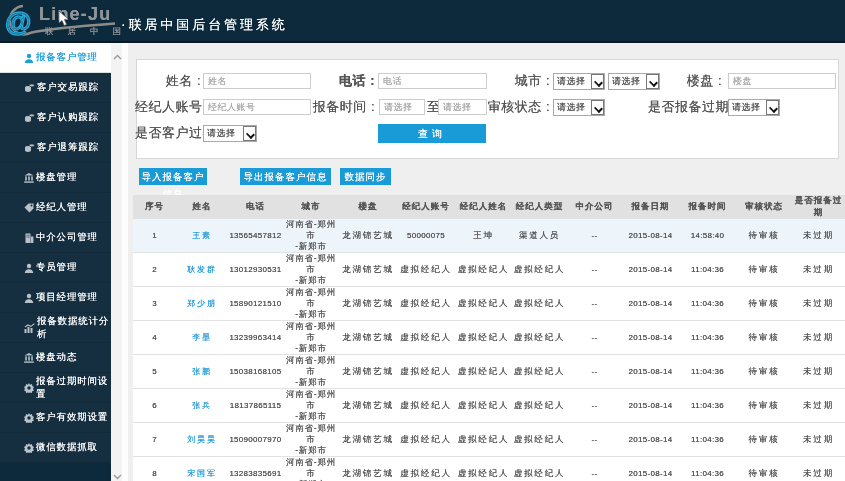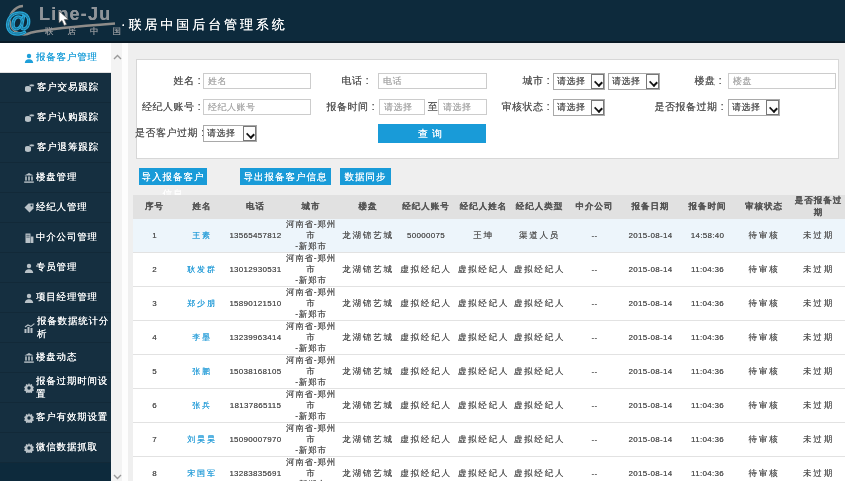--- a/index.html
+++ b/index.html
@@ -16,21 +16,21 @@
 #side{position:absolute;left:0;top:43px;width:111px;height:438px;background:#0d2a3c;}
 .mi{position:relative;height:30px;display:flex;align-items:center;padding-left:24px;color:#fff;font-size:9.5px;letter-spacing:0.8px;background:#152f40;border-bottom:1px solid rgba(0,0,0,0.12);}
 .mi svg{margin-right:2px;flex:none;}
 .mi.on{background:#fff;color:#1e9fd9;}
 
 #strip{position:absolute;left:111px;top:43px;width:11px;height:438px;background:#f3f3f3;}
 #gap{position:absolute;left:122px;top:43px;width:6px;height:438px;background:#fdfdfd;}
 .car{position:absolute;left:2px;width:9px;height:6px;}
 
 #fbox{position:absolute;left:136px;top:59px;width:703px;height:100px;background:#fff;border:1px solid #d7d7d7;}
-.lab{position:absolute;font-size:10px;color:#555;text-align:right;line-height:16px;letter-spacing:0.5px;white-space:nowrap;}
+.lab{position:absolute;font-size:13px;color:#555;text-align:right;line-height:16px;letter-spacing:0.5px;white-space:nowrap;}
 .inp{position:absolute;height:16px;background:#fff;border:1px solid #ccc;font-size:9px;color:#aaa;line-height:14px;padding-left:4px;letter-spacing:0.5px;white-space:nowrap;overflow:hidden;}
 .sel{position:absolute;height:17px;background:#fff;border:1px solid #a9a9a9;font-size:9px;color:#555;line-height:15px;padding-left:3px;letter-spacing:0.5px;white-space:nowrap;}
 .sel .ar{position:absolute;right:0px;top:0px;width:13px;height:15px;border:1px solid #777;background:#fdfdfd;}
 .sel .ar:after{content:"";position:absolute;left:2.5px;top:4px;width:5px;height:5px;border-right:2px solid #111;border-bottom:2px solid #111;transform:rotate(45deg) scale(1,0.8);}
 .btn{position:absolute;background:#199bd8;color:#fff;font-size:9.5px;text-align:center;letter-spacing:1px;}
 
 #twrap{position:absolute;left:133px;top:195px;width:712px;height:322px;overflow:hidden;background:#fff;}
 table{border-collapse:collapse;table-layout:fixed;width:712px;}
 th{height:21px;background:#e1e1e1;color:#555;font-size:8.5px;font-weight:bold;text-align:center;letter-spacing:1px;}
 td{height:33px;font-size:8px;color:#555;text-align:center;border-top:1px solid #e2e2e2;line-height:11px;letter-spacing:0.3px;}
@@ -177,21 +177,21 @@
       <path d="M1 5 L4.5 1.5 L8 5" fill="none" stroke="#9a9a9a" stroke-width="1.4"></path>
     </svg>
   <svg class="car" style="top:431px;" viewBox="0 0 9 6">
       <path d="M1 1 L4.5 4.5 L8 1" fill="none" stroke="#9a9a9a" stroke-width="1.4"></path>
     </svg>
 </div>
 
 <div id="fbox">
     <div class="lab" style="left:4px;top:13px;width:60px;">姓名 :</div>
     <div class="inp" style="left:66px;top:13px;width:108px;">姓名</div>
-    <div class="lab" style="left:172px;top:13px;width:60px;">电话 :</div>
+    <div class="lab" style="left:178px;top:13px;width:60px;font-weight:bold;">电话 :</div>
     <div class="inp" style="left:241px;top:13px;width:109px;">电话</div>
     <div class="lab" style="left:353px;top:13px;width:60px;">城市 :</div>
     <div class="sel" style="left:416px;top:13px;width:52px;">请选择<span class="ar"></span></div>
     <div class="sel" style="left:471px;top:13px;width:52px;">请选择<span class="ar"></span></div>
     <div class="lab" style="left:525px;top:13px;width:60px;">楼盘 :</div>
     <div class="inp" style="left:591px;top:13px;width:108px;">楼盘</div>
     <div class="lab" style="left:-2px;top:39px;width:66px;">经纪人账号 :</div>
     <div class="inp" style="left:66px;top:39px;width:108px;">经纪人账号</div>
     <div class="lab" style="left:172px;top:39px;width:66px;">报备时间 :</div>
     <div class="inp" style="left:242px;top:39px;width:46px;">请选择</div>

